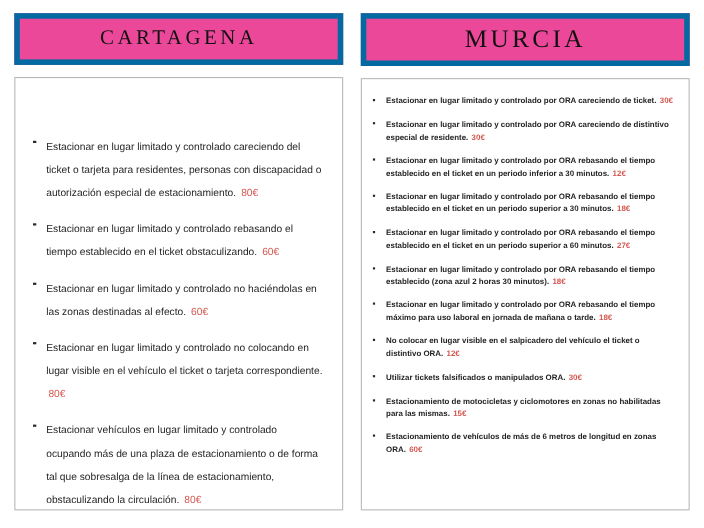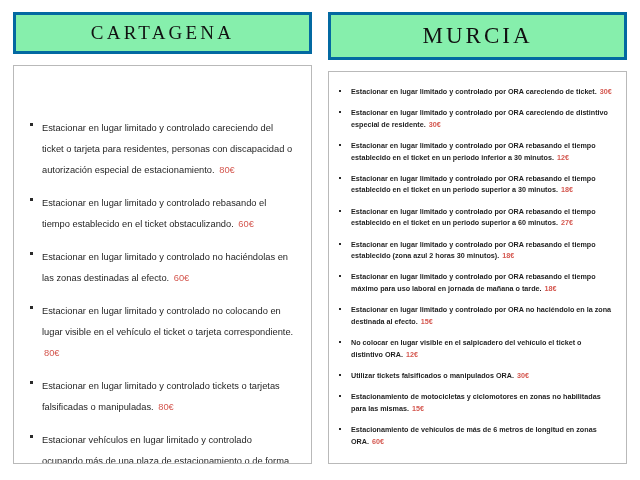--- a/index.html
+++ b/index.html
@@ -27,26 +27,26 @@
     box-sizing: border-box;
     height: 100%;
   }
   .column {
     flex: 1 1 0;
     display: flex;
     flex-direction: column;
     min-width: 0;
   }
   .header-box {
-    border: 3px solid #0369a1;
+    border: 5px solid #0369a1;
     height: 48px;
     display: flex;
     align-items: center;
     justify-content: center;
-    background: #86efac;
+    background: #ec4899;
     box-sizing: border-box;
   }
   .header-title {
     font-family: "Liberation Serif", serif;
     font-size: 19px;
     letter-spacing: 3.2px;
     color: #111111;
     white-space: nowrap;
   }
   .column-right .header-title {
@@ -125,40 +125,38 @@
     <div class="column column-left">
       <div class="header-box">
         <span class="header-title">CARTAGENA</span>
       </div>
       <div class="body-box">
         <ul class="list list-left">
           <li class="item"><span>Estacionar en lugar limitado y controlado careciendo del ticket o tarjeta para residentes, personas con discapacidad o autorización especial de estacionamiento.</span> <span class="amount">80€</span></li>
           <li class="item"><span>Estacionar en lugar limitado y controlado rebasando el tiempo establecido en el ticket obstaculizando.</span> <span class="amount">60€</span></li>
           <li class="item"><span>Estacionar en lugar limitado y controlado no haciéndolas en las zonas destinadas al efecto.</span> <span class="amount">60€</span></li>
           <li class="item"><span>Estacionar en lugar limitado y controlado no colocando en lugar visible en el vehículo el ticket o tarjeta correspondiente.</span> <span class="amount">80€</span></li>
-          <li class="item"><span>Estacionar en lugar limitado y controlado tickets o tarjetas falsificadas o manipuladas.</span> <span class="amount">80€</span></li>
           <li class="item"><span>Estacionar vehículos en lugar limitado y controlado ocupando más de una plaza de estacionamiento o de forma tal que sobresalga de la línea de estacionamiento, obstaculizando la circulación.</span> <span class="amount">80€</span></li>
         </ul>
       </div>
     </div>
 
     <div class="column column-right">
       <div class="header-box">
         <span class="header-title">MURCIA</span>
       </div>
       <div class="body-box">
         <ul class="list list-right">
           <li class="item"><span>Estacionar en lugar limitado y controlado por ORA careciendo de ticket.</span> <span class="amount">30€</span></li>
           <li class="item"><span>Estacionar en lugar limitado y controlado por ORA careciendo de distintivo especial de residente.</span> <span class="amount">30€</span></li>
           <li class="item"><span>Estacionar en lugar limitado y controlado por ORA rebasando el tiempo establecido en el ticket en un periodo inferior a 30 minutos.</span> <span class="amount">12€</span></li>
           <li class="item"><span>Estacionar en lugar limitado y controlado por ORA rebasando el tiempo establecido en el ticket en un periodo superior a 30 minutos.</span> <span class="amount">18€</span></li>
           <li class="item"><span>Estacionar en lugar limitado y controlado por ORA rebasando el tiempo establecido en el ticket en un periodo superior a 60 minutos.</span> <span class="amount">27€</span></li>
           <li class="item"><span>Estacionar en lugar limitado y controlado por ORA rebasando el tiempo establecido (zona azul 2 horas 30 minutos).</span> <span class="amount">18€</span></li>
           <li class="item"><span>Estacionar en lugar limitado y controlado por ORA rebasando el tiempo máximo para uso laboral en jornada de mañana o tarde.</span> <span class="amount">18€</span></li>
-          <li class="item"><span>Estacionar en lugar limitado y controlado por ORA no haciéndolo en la zona destinada al efecto.</span> <span class="amount">15€</span></li>
           <li class="item"><span>No colocar en lugar visible en el salpicadero del vehículo el ticket o distintivo ORA.</span> <span class="amount">12€</span></li>
           <li class="item"><span>Utilizar tickets falsificados o manipulados ORA.</span> <span class="amount">30€</span></li>
           <li class="item"><span>Estacionamiento de motocicletas y ciclomotores en zonas no habilitadas para las mismas.</span> <span class="amount">15€</span></li>
           <li class="item"><span>Estacionamiento de vehículos de más de 6 metros de longitud en zonas ORA.</span> <span class="amount">60€</span></li>
         </ul>
       </div>
     </div>
 
   </div>
 </div>

